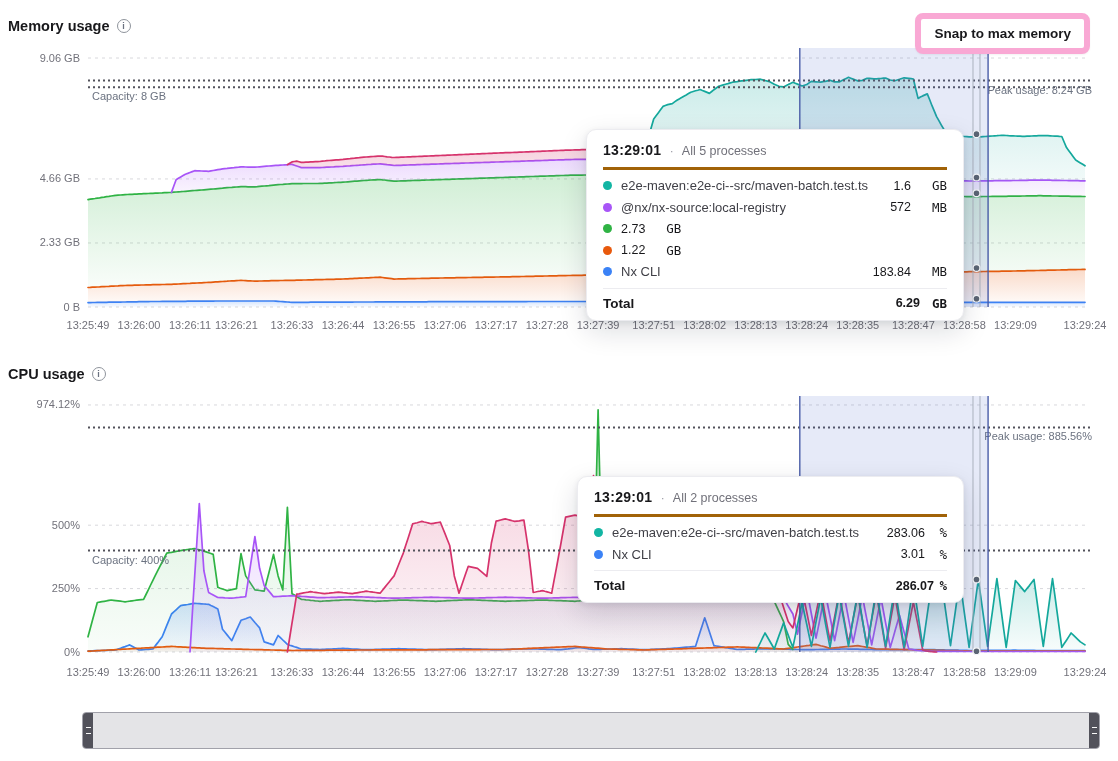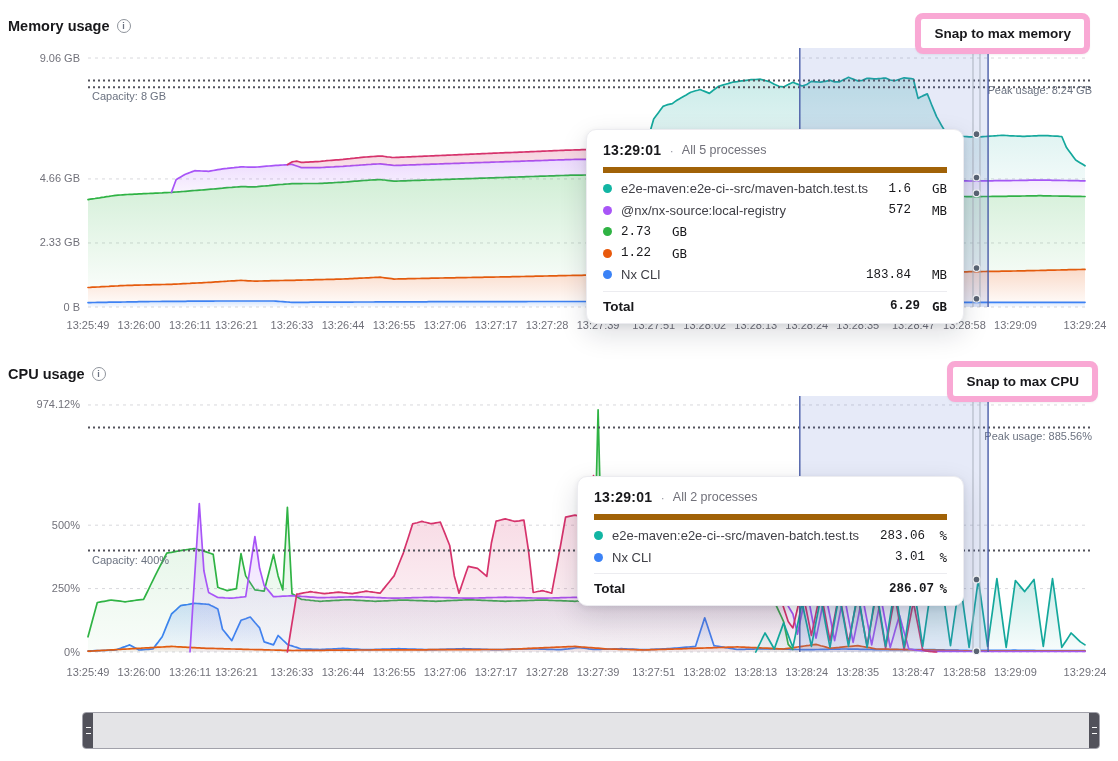--- a/index.html
+++ b/index.html
@@ -8,29 +8,29 @@
   .overlay{position:absolute;z-index:1;background:transparent;}
   .hdr{position:absolute;display:flex;align-items:center;gap:7px;z-index:2;}
   .hdr .t{font-size:14.5px;font-weight:700;color:#18181b;}
   .info{width:14px;height:14px;border:1.2px solid #8f949c;border-radius:50%;color:#6b7280;
         font-size:9px;line-height:13px;text-align:center;font-weight:700;display:inline-block;box-sizing:border-box;}
   .snap{position:absolute;background:#fff;border:6px solid #f9a8d4;border-radius:8px;padding:7px 13px;
         font-size:13.5px;font-weight:700;color:#18181b;box-shadow:0 1px 2px rgba(0,0,0,.05);
         cursor:pointer;font-family:inherit;z-index:2;}
   .tt{position:absolute;background:#fff;border:1px solid #ececf0;border-radius:10px;
       box-shadow:0 10px 28px rgba(15,23,42,.14),0 2px 6px rgba(15,23,42,.08);padding:0 16px;z-index:5;box-sizing:border-box;}
-  .tt-head{display:flex;align-items:center;gap:8px;padding:12px 0 9px;border-bottom:6px solid #a16207;}
+  .tt-head{display:flex;align-items:flex-end;gap:8px;padding:12px 0 9px;border-bottom:3px solid #a16207;}
   .tt-time{font-size:14px;font-weight:700;color:#18181b;letter-spacing:.3px;}
   .tt-sep{color:#a1a1aa;font-size:13px;}
   .tt-sub{color:#71717a;font-size:12.5px;}
   .tt-rows{padding:5px 0;}
   .row{display:flex;align-items:center;height:21.5px;gap:9px;}
   .dot{width:9px;height:9px;border-radius:50%;flex:0 0 auto;}
   .rname{font-size:13px;color:#3f3f46;flex:1;white-space:nowrap;overflow:hidden;}
-  .rnum{font-family:Liberation Mono, monospace;font-size:12.5px;color:#18181b;text-align:right;flex:0 0 auto;}
+  .rnum{font-family:Liberation Sans, sans-serif;font-size:12.5px;color:#18181b;text-align:right;flex:0 0 auto;}
   .runit{font-family:"DejaVu Sans Mono",monospace;font-size:12.5px;color:#18181b;width:27px;text-align:right;}
   .runit.pct{width:13px;}
   .tt-total{display:flex;align-items:center;border-top:1px solid #ececf0;padding:7px 0 9px;gap:0;}
   .tlabel{font-size:13.5px;font-weight:700;color:#18181b;flex:1;}
   .rnum.b,.runit.b{font-weight:700;}
   .scroll{position:absolute;background:#e4e4e7;border:1px solid #a1a1aa;border-radius:4px;box-sizing:border-box;z-index:2;}
   .sh{position:absolute;top:0;width:10px;height:100%;background:#52525b;display:flex;align-items:center;justify-content:center;cursor:ew-resize;}
   .sh.left{left:0;border-radius:3px 0 0 3px;}
   .sh.right{right:0;border-radius:0 3px 3px 0;}
   .grip{width:5px;height:5px;border-top:1.4px solid #fafafa;border-bottom:1.4px solid #fafafa;}
@@ -204,21 +204,20 @@
   <div class="hdr" style="left:8px;top:18px;">
     <span class="t">Memory usage</span>
     <span class="info">i</span>
   </div>
   <button class="snap" style="top:13px;right:28px;">Snap to max memory</button>
 
   <div class="hdr" style="left:8px;top:366px;">
     <span class="t">CPU usage</span>
     <span class="info">i</span>
   </div>
-  <button class="snap" style="top:361px;right:20px;">Snap to max CPU</button>
 
   <div class="tt" style="left:586px;top:129px;width:378px;">
     <div class="tt-head">
       <span class="tt-time">13:29:01</span>
       <span class="tt-sep">·</span>
       <span class="tt-sub">All 5 processes</span>
     </div>
     <div class="tt-rows">
       <div class="row">
         <span class="dot" style="background: rgb(18, 181, 163);"></span>

